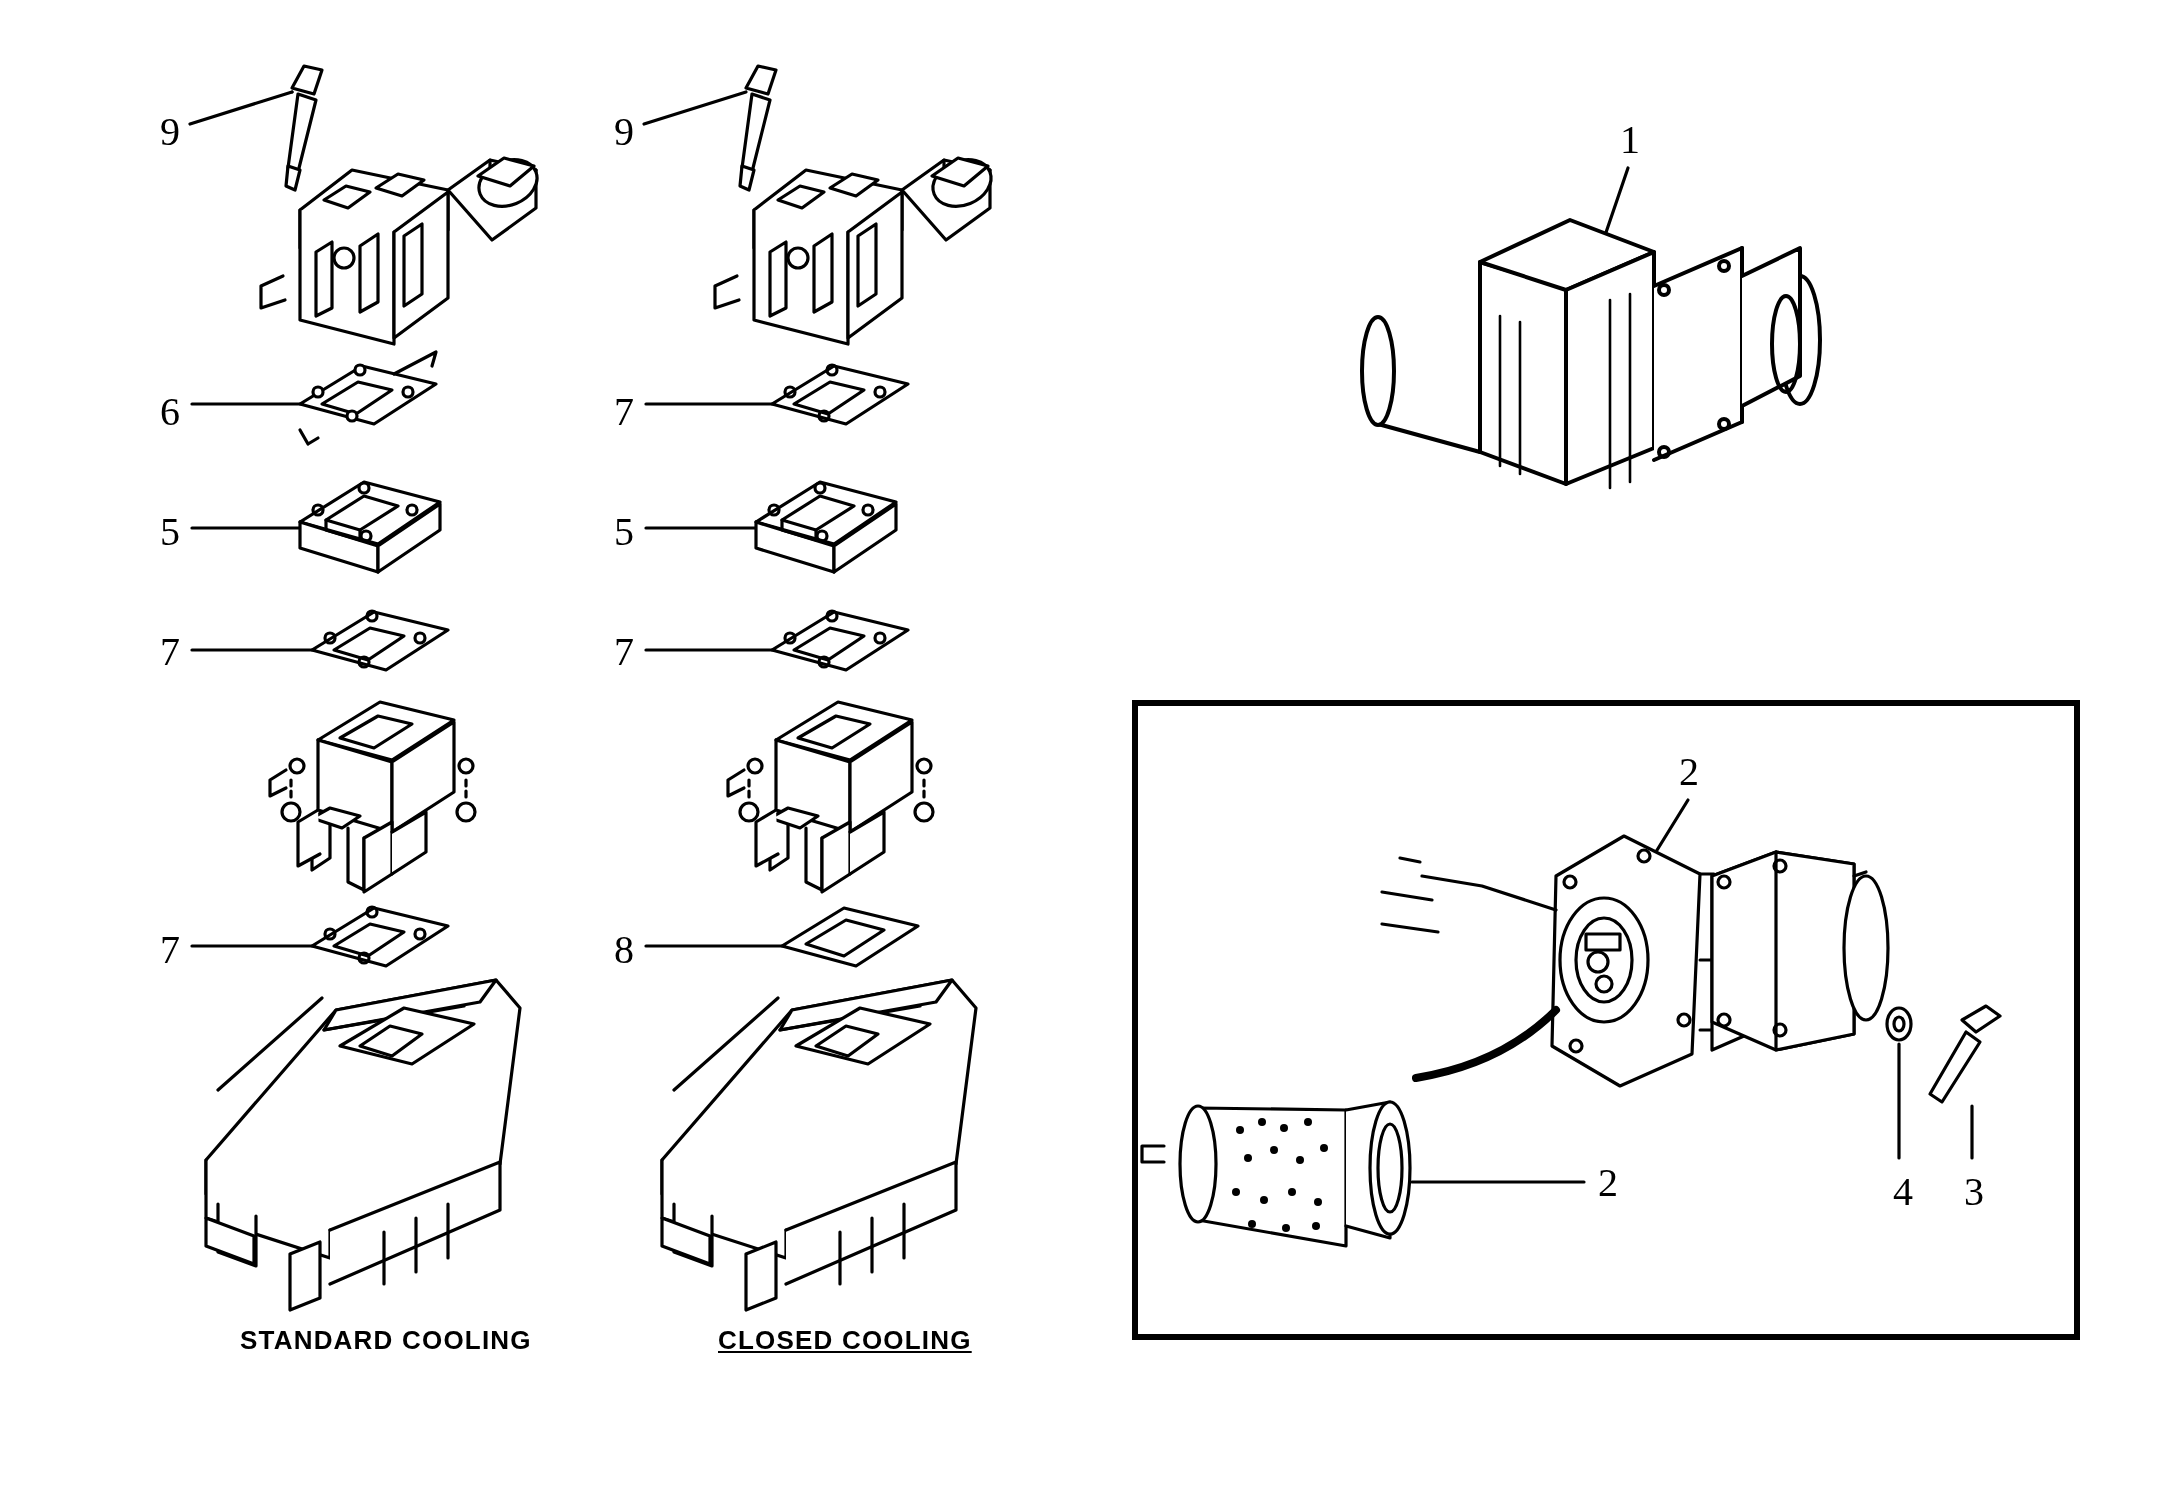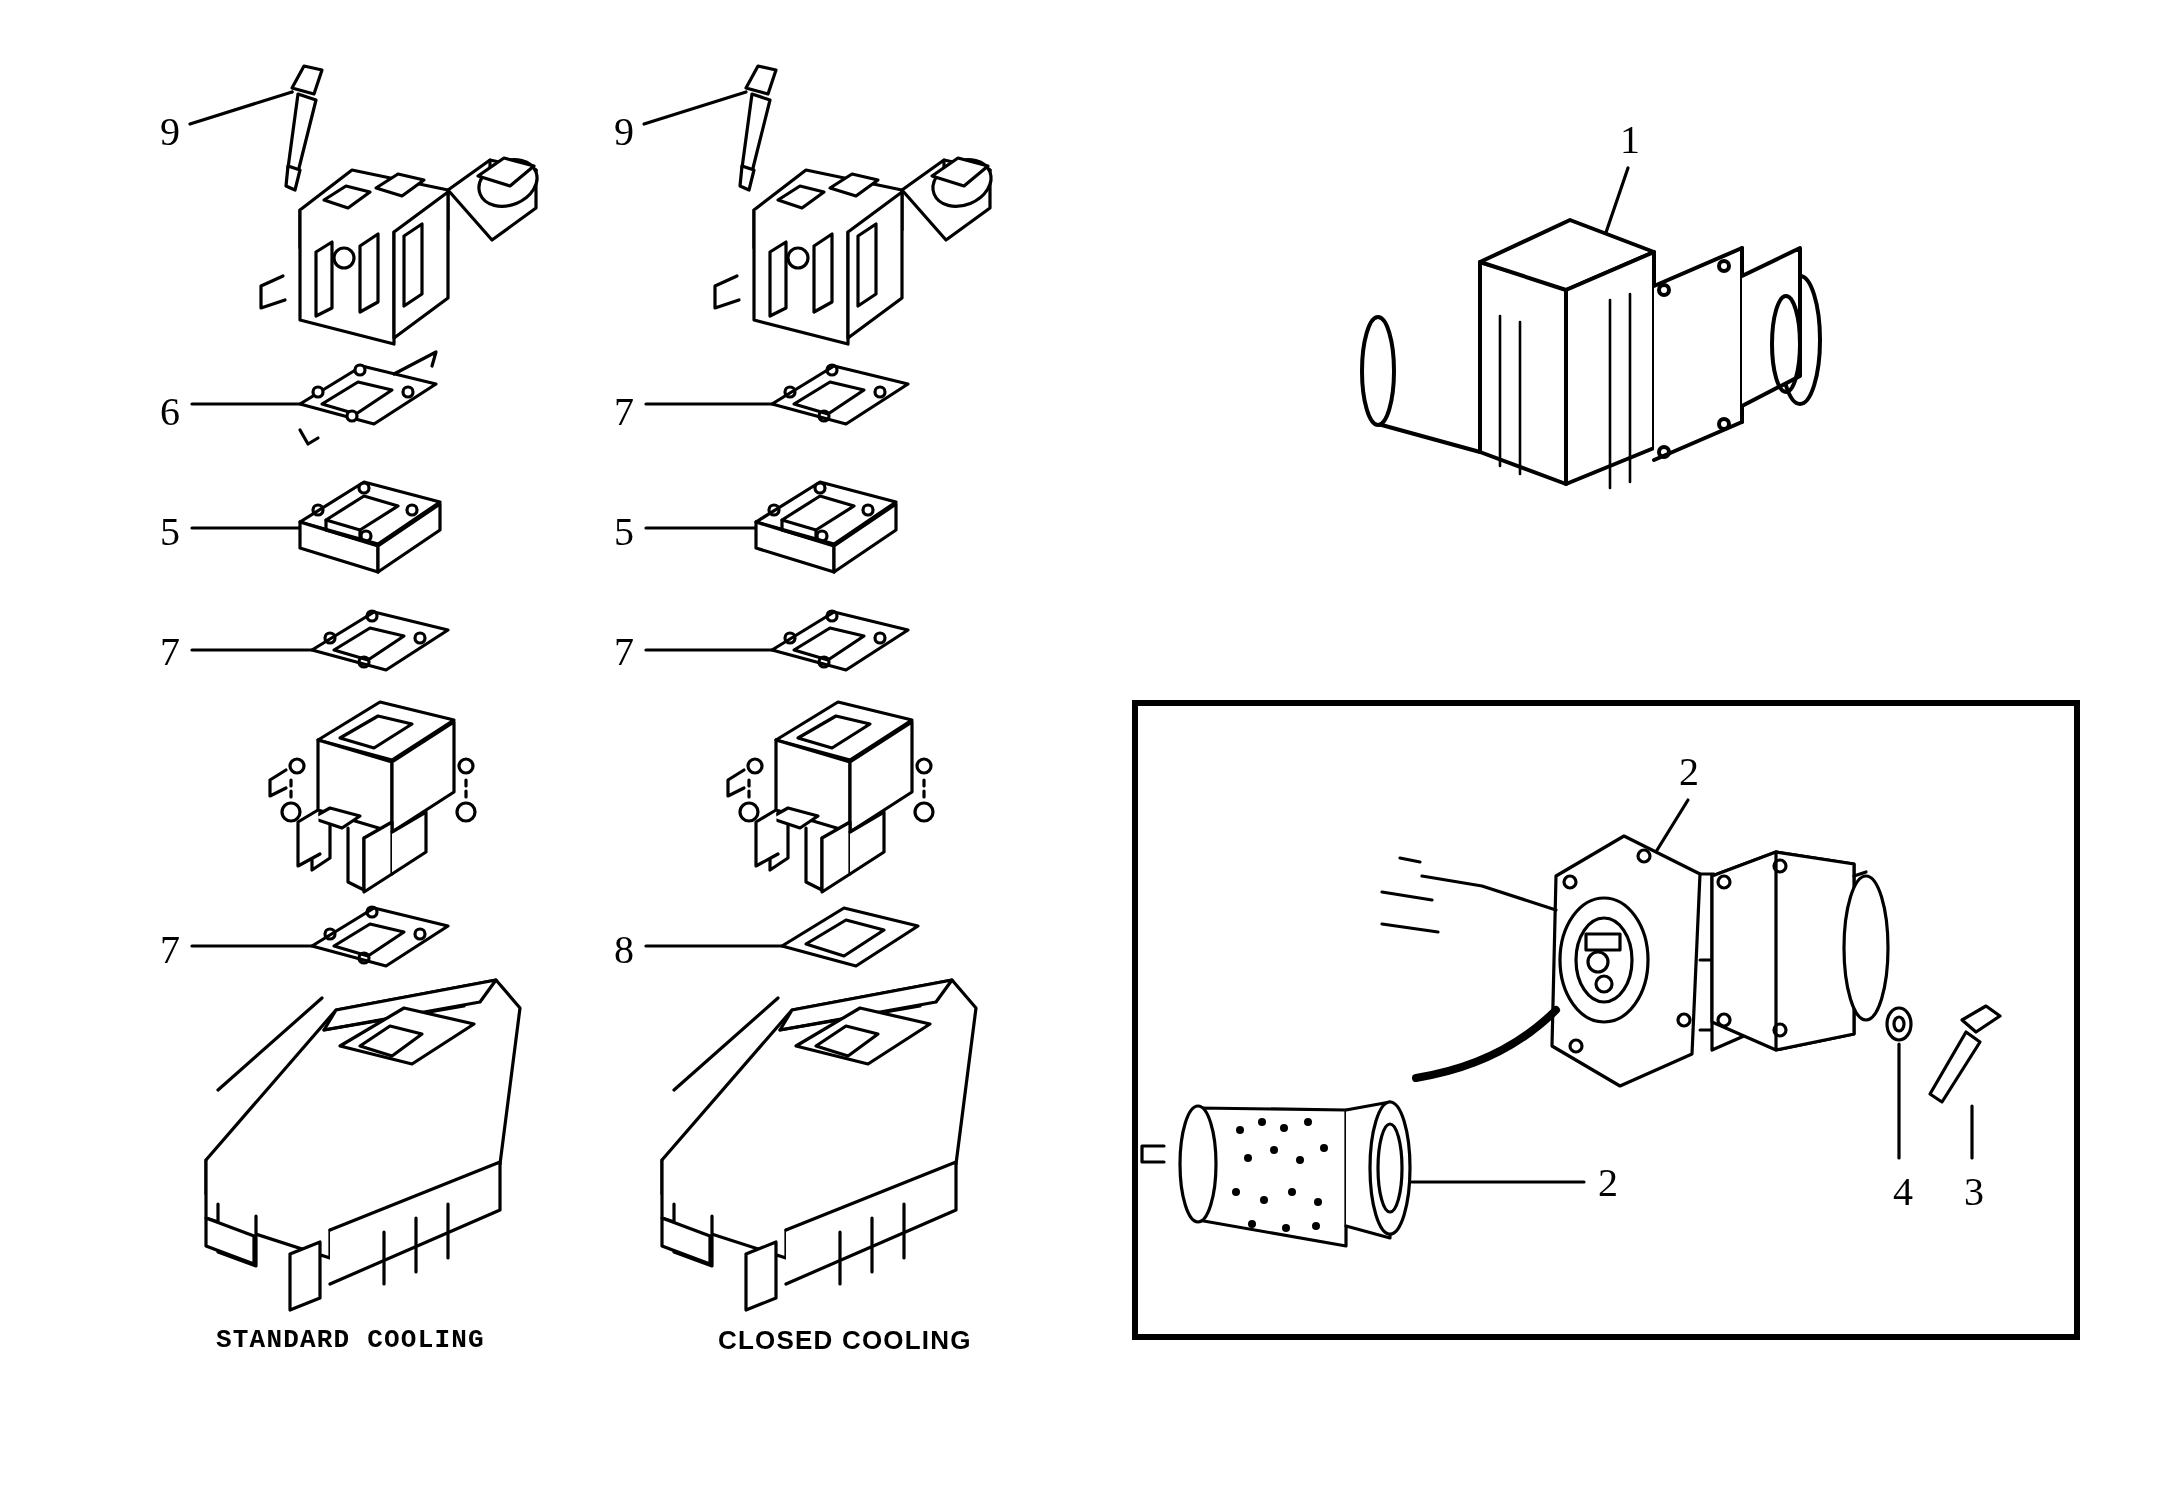--- a/index.html
+++ b/index.html
@@ -405,16 +405,16 @@
   <div class="callout" style="left:614px; top:512px;">5</div>
   <div class="callout" style="left:614px; top:632px;">7</div>
   <div class="callout" style="left:614px; top:930px;">8</div>
 
   <div class="callout" style="left:1620px; top:120px;">1</div>
   <div class="callout" style="left:1679px; top:752px;">2</div>
   <div class="callout" style="left:1598px; top:1163px;">2</div>
   <div class="callout" style="left:1893px; top:1172px;">4</div>
   <div class="callout" style="left:1964px; top:1172px;">3</div>
 
-  <div class="caption" style="left:216px; top:1325px;font-family:Liberation Mono, monospace;">STANDARD COOLING</div>
-  <div class="caption" style="left:718px; top:1325px;">CLOSED COOLING</div>
+  <div class="caption" style="left:240px; top:1325px;">STANDARD COOLING</div>
+  <div class="caption" style="left:718px; top:1325px;text-decoration:underline;">CLOSED COOLING</div>
 
 </div>
 
 </body></html>

